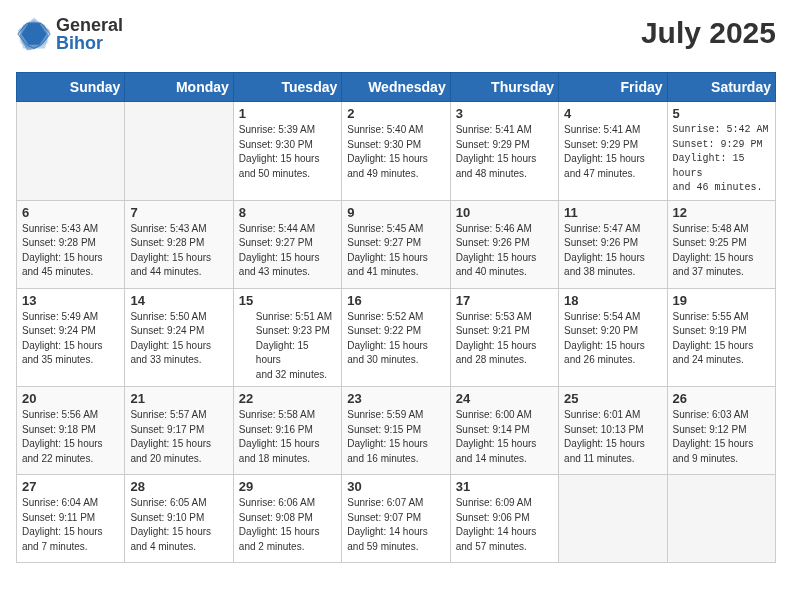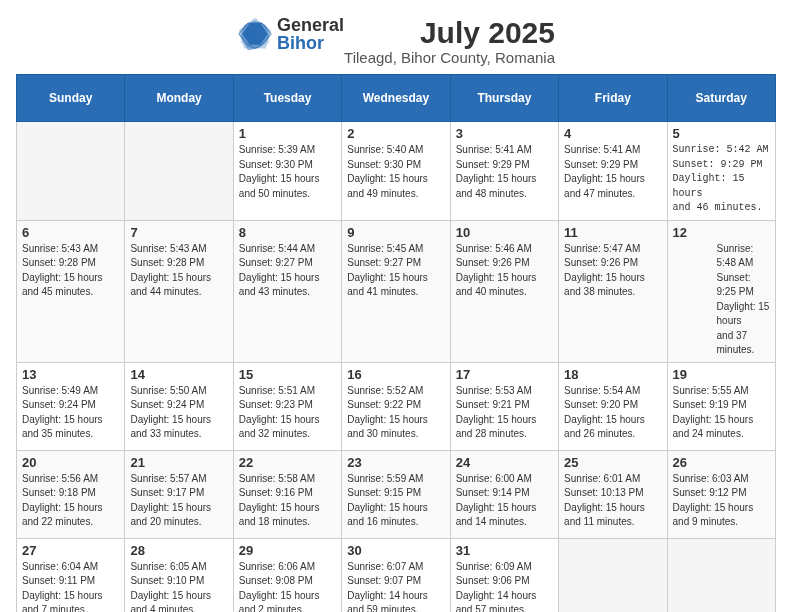--- a/index.html
+++ b/index.html
@@ -5,23 +5,23 @@
     * { box-sizing: border-box; margin: 0; padding: 0; }
     body {
       font-family: Arial, sans-serif;
       background: #fff;
       width: 792px;
       min-height: 612px;
       padding: 16px;
     }
     .header {
       display: flex;
-      justify-content: center;
+      justify-content: space-between;
       align-items: flex-start;
-      margin-bottom: 8px;
+      margin-bottom: 20px;
     }
     .logo {
       display: flex;
       align-items: center;
       gap: 4px;
     }
     .logo-text {
       display: flex;
       flex-direction: column;
       line-height: 1;
@@ -54,24 +54,24 @@
       color: #555;
     }
     table {
       width: 100%;
       border-collapse: collapse;
       table-layout: fixed;
     }
     th {
       background-color: #2a6db5;
       color: #fff;
-      font-size: 12px;
-      font-weight: bold;
-      padding: 16px 4px;
-      text-align: center;
+      font-size: 14px;
+      font-weight: bold;
+      padding: 6px 4px;
+      text-align: right;
       border: 1px solid #1a5da0;
     }
     td {
       border: 1px solid #ccc;
       vertical-align: top;
       padding: 4px 5px;
       height: 88px;
       background: #fff;
     }
     td.empty {
@@ -105,21 +105,20 @@
       <path d="M8,10 Q20,2 32,10 L36,22 Q28,38 12,38 L4,22 Z" fill="#2a6db5" opacity="0.5"></path>
       <path d="M14,8 L26,8 L34,20 L26,32 L14,32 L6,20 Z" fill="#2a6db5"></path>
     </svg>
     <div class="logo-text">
       <span class="logo-general">General</span>
       <span class="logo-blue">Bihor</span>
     </div>
   </div>
   <div class="title-block">
     <div class="month-title">July 2025</div>
-    <div class="subtitle">Tileagd, Bihor County, Romania</div>
   </div>
 </div>
 
 <table>
   <thead>
     <tr>
     <th>Sunday</th>
         <th>Monday</th>
         <th>Tuesday</th>
         <th>Wednesday</th>
@@ -206,21 +205,21 @@
         </td>
         <td>
           <span class="day-num">11</span>
           <div class="day-info" style="white-space: pre-line;">Sunrise: 5:47 AM
 Sunset: 9:26 PM
 Daylight: 15 hours
 and 38 minutes.</div>
         </td>
         <td>
           <span class="day-num">12</span>
-          <div class="day-info" style="white-space: pre-line; margin-left: 44px;">Sunrise: 5:48 AM
+          <div class="day-info" style="white-space: pre-line;">Sunrise: 5:48 AM
 Sunset: 9:25 PM
 Daylight: 15 hours
 and 37 minutes.</div>
         </td>
       </tr>
       <tr>
         <td>
           <span class="day-num">13</span>
           <div class="day-info" style="white-space: pre-line;">Sunrise: 5:49 AM
 Sunset: 9:24 PM
@@ -229,21 +228,21 @@
         </td>
         <td>
           <span class="day-num">14</span>
           <div class="day-info" style="white-space: pre-line;">Sunrise: 5:50 AM
 Sunset: 9:24 PM
 Daylight: 15 hours
 and 33 minutes.</div>
         </td>
         <td>
           <span class="day-num">15</span>
-          <div class="day-info" style="white-space: pre-line;">Sunrise: 5:51 AM
+          <div class="day-info" style="white-space: pre-line; margin-left: 17px;">Sunrise: 5:51 AM
 Sunset: 9:23 PM
 Daylight: 15 hours
 and 32 minutes.</div>
         </td>
         <td>
           <span class="day-num">16</span>
           <div class="day-info" style="white-space: pre-line;">Sunrise: 5:52 AM
 Sunset: 9:22 PM
 Daylight: 15 hours
 and 30 minutes.</div>

